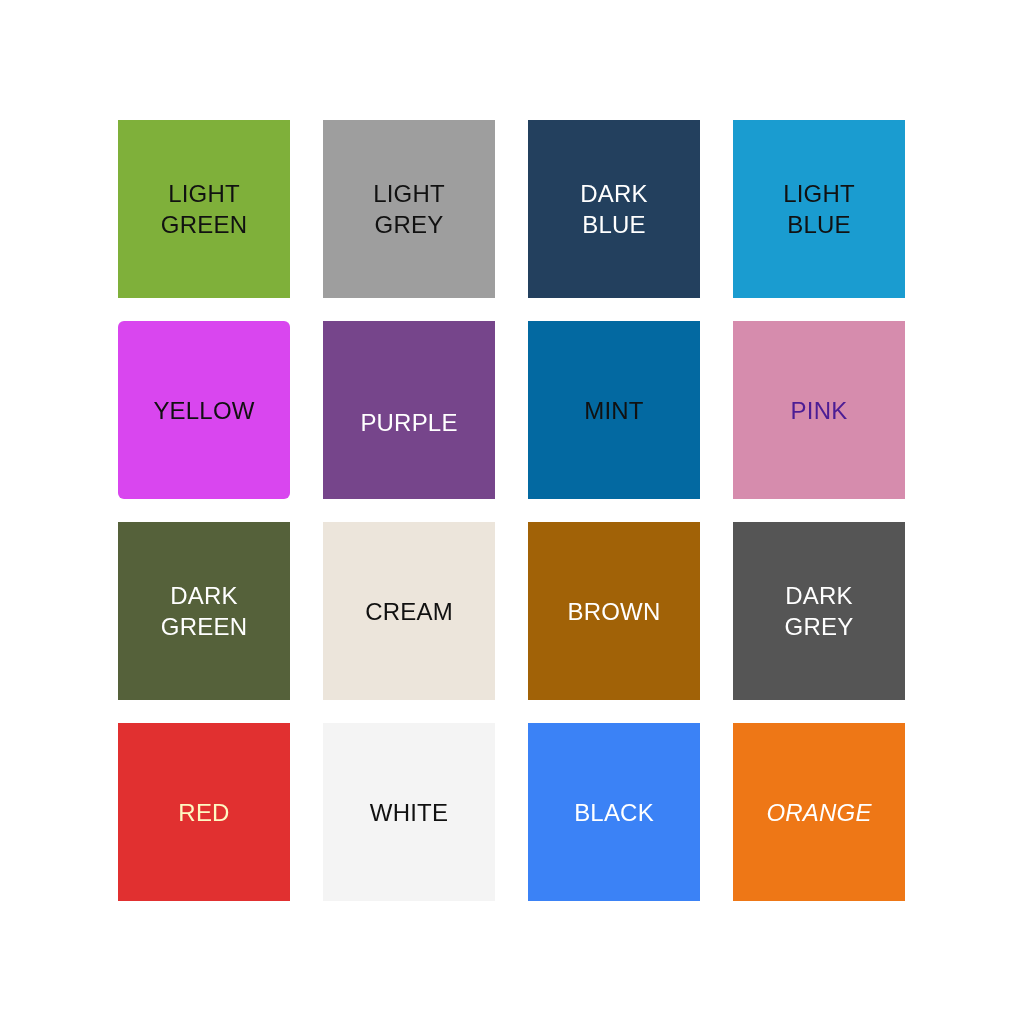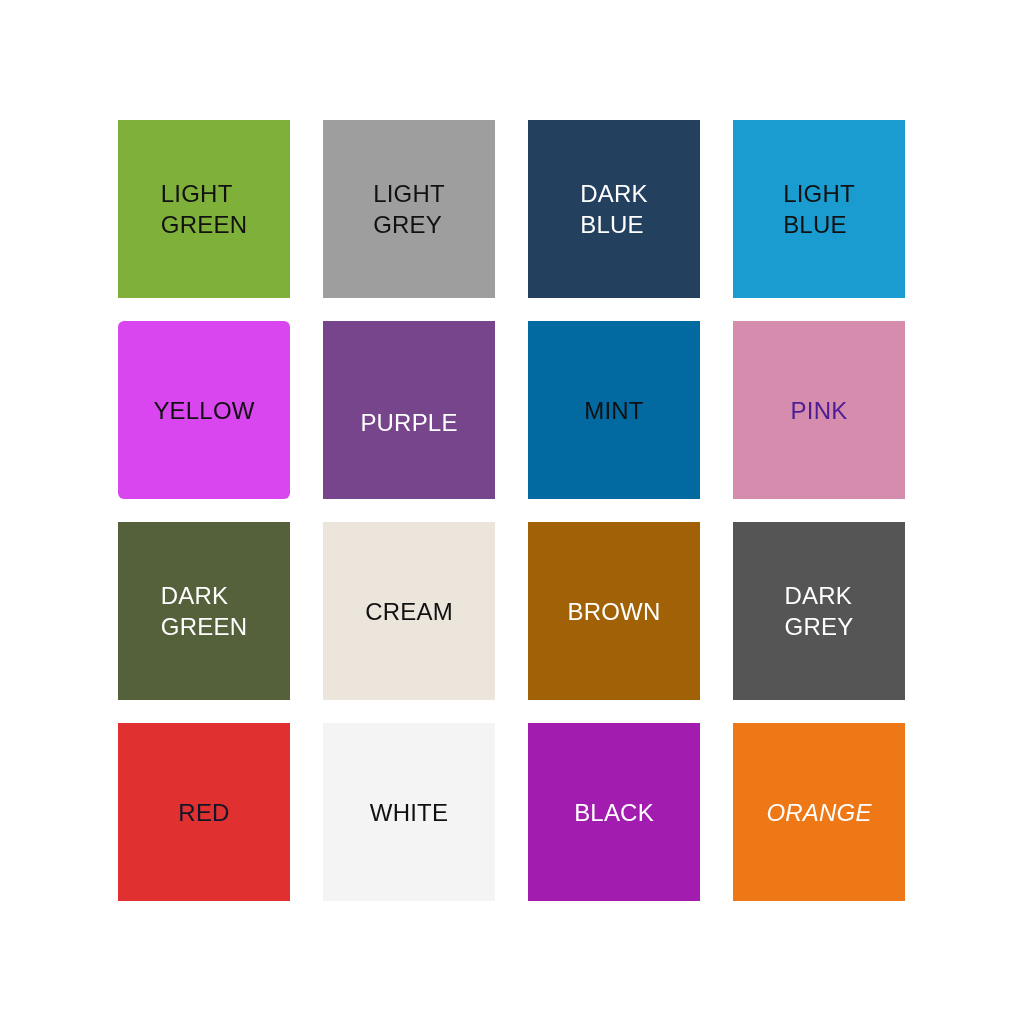--- a/index.html
+++ b/index.html
@@ -39,21 +39,21 @@
     justify-content: center;
     box-sizing: border-box;
     overflow: hidden;
   }
   .swatch-label {
     font-family: "Liberation Sans", sans-serif;
     font-size: 24px;
     line-height: 31px;
     font-weight: 400;
     letter-spacing: 0.2px;
-    text-align: left;
+    text-align: center;
     text-transform: uppercase;
     white-space: pre-line;
     padding: 0 6px;
     user-select: none;
   }
 </style>
 </head>
 <body>
 
 <div id="palette-board">
@@ -94,25 +94,25 @@
         <span class="swatch-label" style="color: rgb(17, 17, 17);">CREAM</span>
       </div>
       <div class="swatch" style="background-color: #a16207;">
         <span class="swatch-label" style="color: rgb(255, 255, 255);">BROWN</span>
       </div>
       <div class="swatch" style="background-color: rgb(85, 85, 85);">
         <span class="swatch-label" style="color: rgb(255, 255, 255);">DARK
 GREY</span>
       </div>
       <div class="swatch" style="background-color: rgb(225, 48, 48);">
-        <span class="swatch-label" style="color: #0f172a;">RED</span>
+        <span class="swatch-label" style="color: #fef9c3;">RED</span>
       </div>
       <div class="swatch" style="background-color: rgb(244, 244, 244);">
         <span class="swatch-label" style="color: rgb(17, 17, 17);">WHITE</span>
       </div>
-      <div class="swatch" style="background-color: #a21caf;">
+      <div class="swatch" style="background-color: #3b82f6;">
         <span class="swatch-label" style="color: rgb(255, 255, 255);">BLACK</span>
       </div>
       <div class="swatch" style="background-color: rgb(238, 119, 22);">
         <span class="swatch-label" style="color: rgb(255, 255, 255); font-style: italic;">ORANGE</span>
       </div>
     </div>
 </div>
 
 </body></html>

